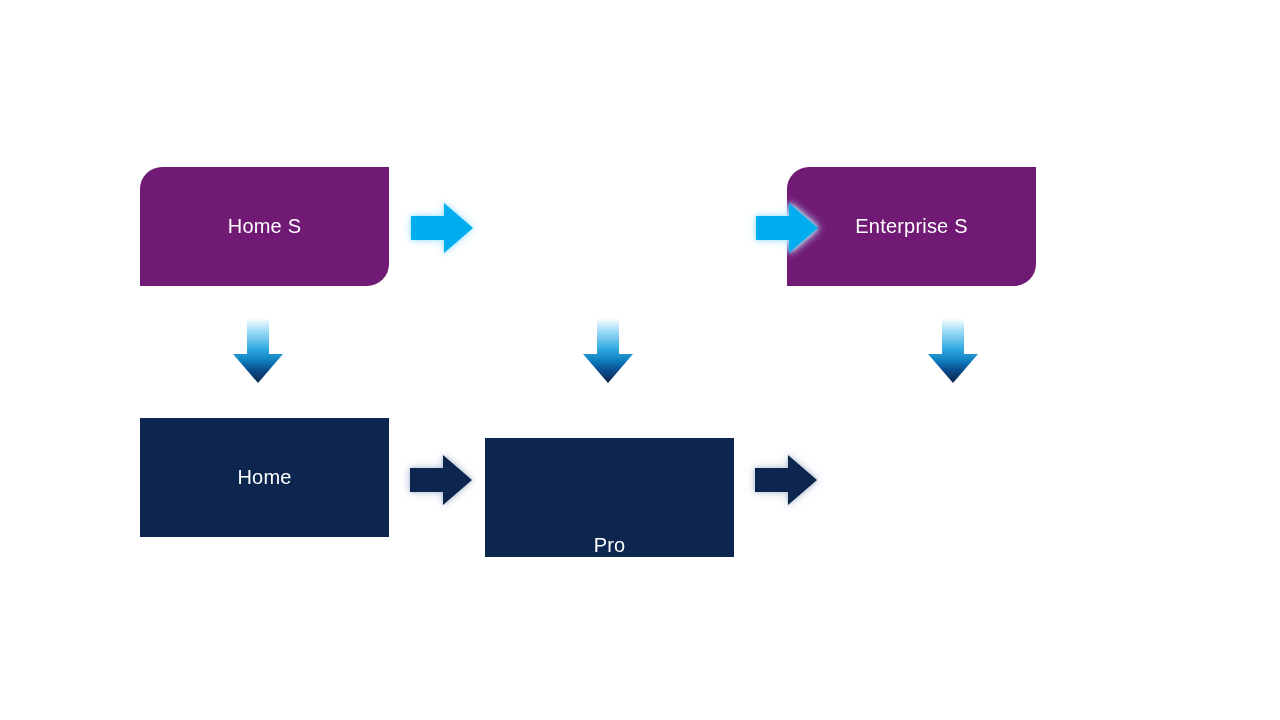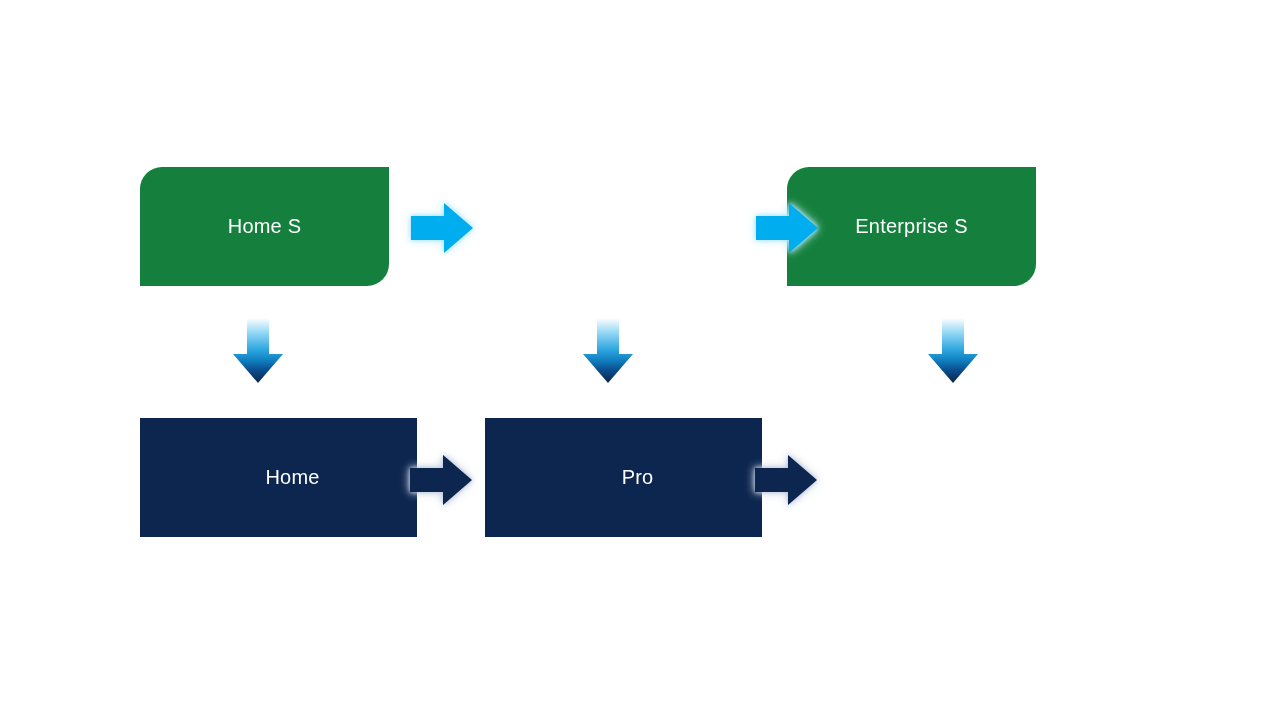--- a/index.html
+++ b/index.html
@@ -24,27 +24,26 @@
     justify-content: center;
   }
   .node-label {
     color: #ffffff;
     font-size: 20px;
     font-weight: 400;
     letter-spacing: 0.2px;
     text-align: center;
   }
   .node-top {
-    background: #15803d;
+    background: #701a75;
     border-radius: 22px 0 22px 0;
   }
   .node-bottom {
     background: #0D264F;
     border-radius: 0;
-    padding-left: 28px;
   }
   .arrow {
     position: absolute;
     display: block;
   }
   .glow-light {
     filter: drop-shadow(0 0 2px #9fe2fb) drop-shadow(0 0 4px #c9effe);
   }
   .glow-dark {
     filter: drop-shadow(0 0 2px #b6c2d6) drop-shadow(0 0 4px #ccd5e3);
@@ -99,21 +98,21 @@
   </svg>
 
   <svg class="arrow" style="left:928px; top:318px;" width="50" height="65" viewBox="0 0 50 65">
     <polygon points="14,0 36,0 36,36 50,36 25,65 0,36 14,36" fill="url(#downGrad)"></polygon>
   </svg>
 
   <div class="node node-bottom" style="left:140px; top:418px;">
     <span class="node-label">Home</span>
   </div>
 
-  <div class="node node-bottom" style="left:485px; top:418px;">
+  <div class="node node-bottom" style="left:485px; top:438px;align-items:flex-end;">
     <span class="node-label">Pro</span>
   </div>
 
 
   <svg class="arrow glow-dark" style="left:410px; top:455px;" width="62" height="50" viewBox="0 0 62 50">
     <polygon points="0,13 33,13 33,0 62,25 33,50 33,37 0,37" fill="#0D264F"></polygon>
   </svg>
 
   <svg class="arrow glow-dark" style="left:755px; top:455px;" width="62" height="50" viewBox="0 0 62 50">
     <polygon points="0,13 33,13 33,0 62,25 33,50 33,37 0,37" fill="#0D264F"></polygon>

